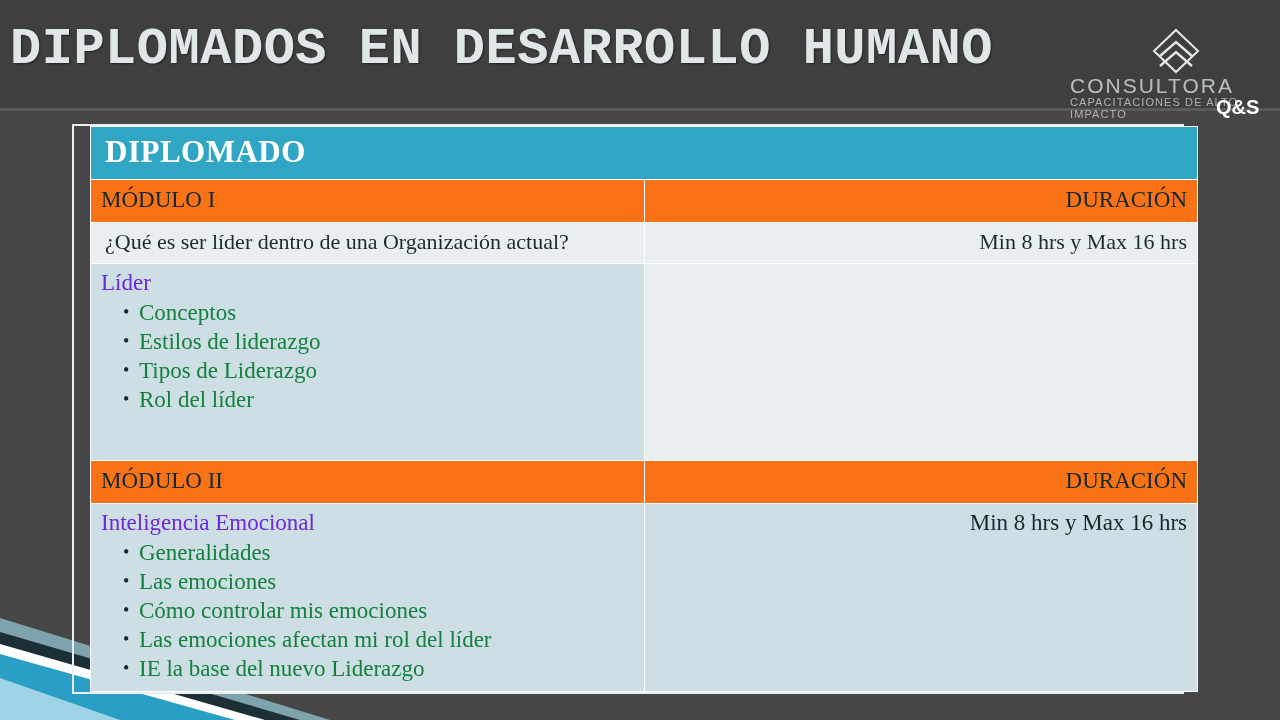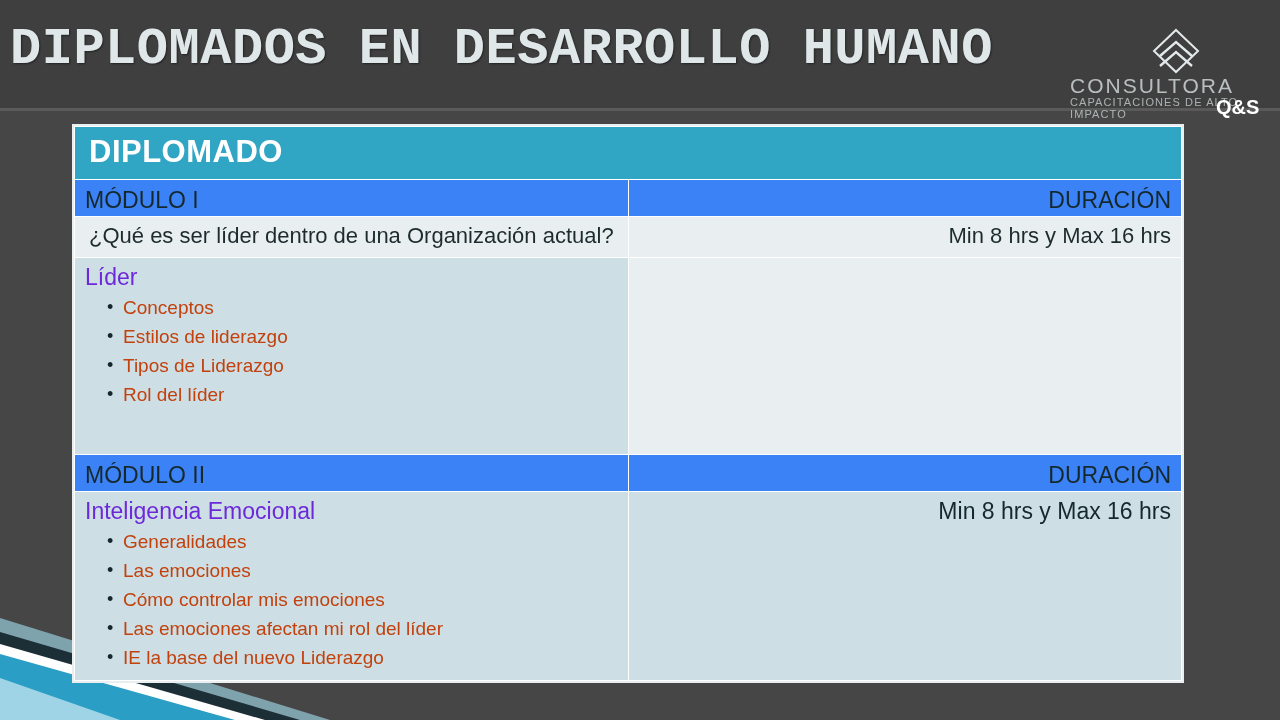--- a/index.html
+++ b/index.html
@@ -106,62 +106,63 @@
     position: absolute;
     left: 72px;
     top: 124px;
     width: 1108px;
     border: 2px solid #e9eff0;
   }
   table {
     width: 100%;
     border-collapse: collapse;
     table-layout: fixed;
-    font-family: Liberation Sans, sans-serif;
+    font-family: Liberation Serif, serif;
+    margin-left: 16px;
   }
   td, th {
     text-align: left;
     vertical-align: top;
     padding: 6px 10px 8px 10px;
     font-size: 22px;
     color: #1d2b2e;
     border: 1px solid #ffffff;
   }
   .hdr td {
     background: #30a5c4;
     color: #ffffff;
     font-size: 31px;
     font-weight: bold;
     padding: 7px 14px 9px 14px;
     letter-spacing: 0.5px;
   }
   .sub td {
-    background: #3b82f6;
+    background: #f97316;
     font-size: 23px;
     color: #15282c;
     padding-top: 7px;
-    padding-bottom: 2px;
+    padding-bottom: 9px;
   }
   .mix-left  { background: #cddfe5; }
   .mix-right { background: #e9eff1; padding-left: 14px; }
   .cell-title {
     font-size: 23px;
     color: #6d28d9;
     margin-bottom: 2px;
   }
   ul.bullets {
     margin: 0;
     padding: 0 0 0 22px;
     list-style: none;
   }
   ul.bullets li {
     position: relative;
-    font-size: 19px;
+    font-size: 23px;
     line-height: 29px;
-    color: #c2410c;
+    color: #15803d;
     padding-left: 16px;
   }
   ul.bullets li:before {
     content: "\2022";
     position: absolute;
     left: 0;
     top: 0;
     font-size: 18px;
     color: #15282c;
   }

